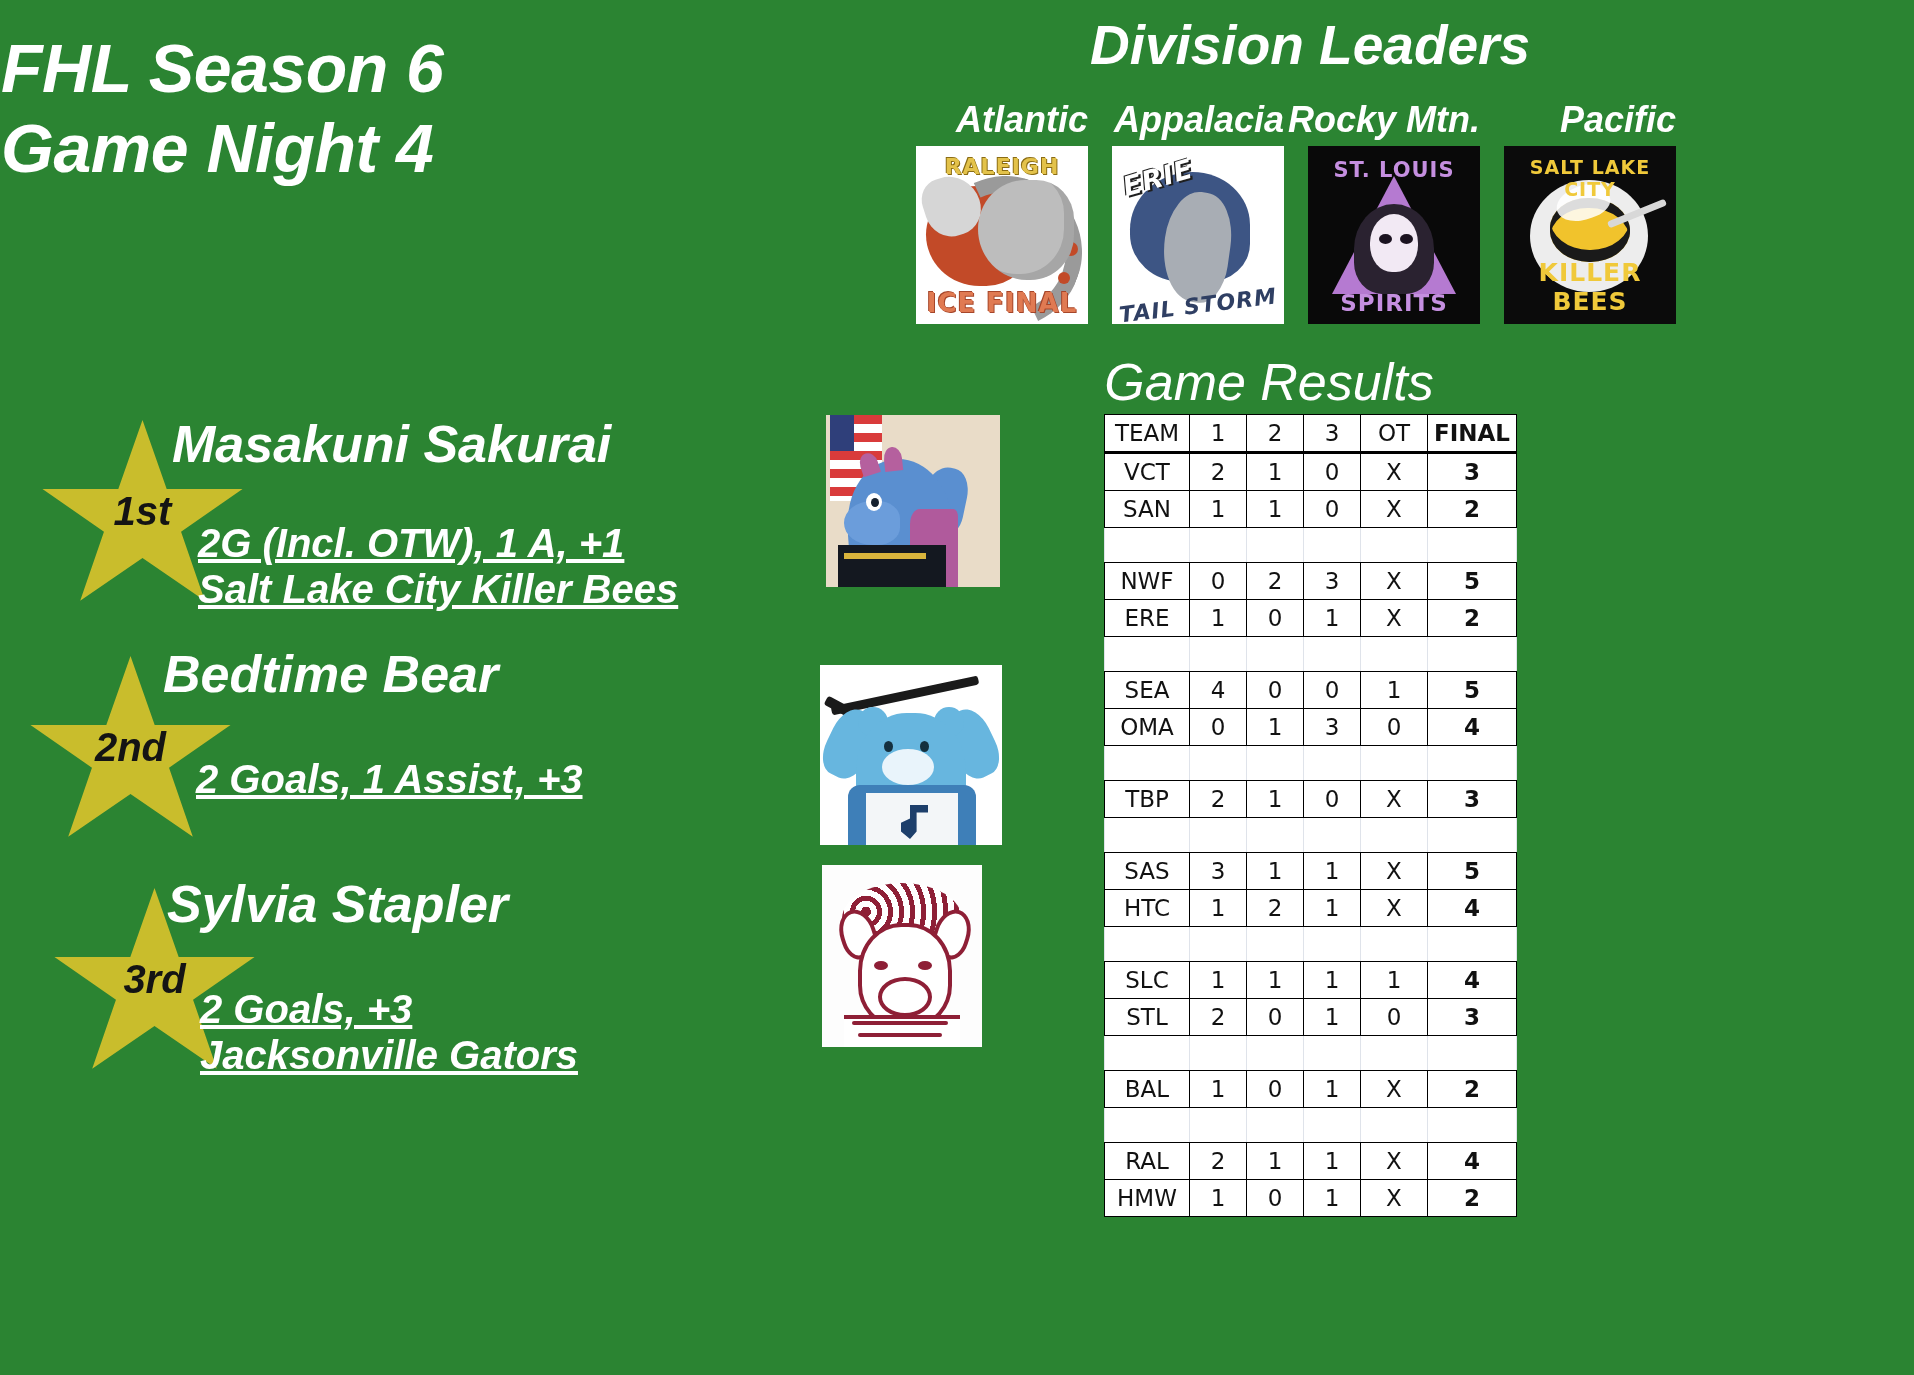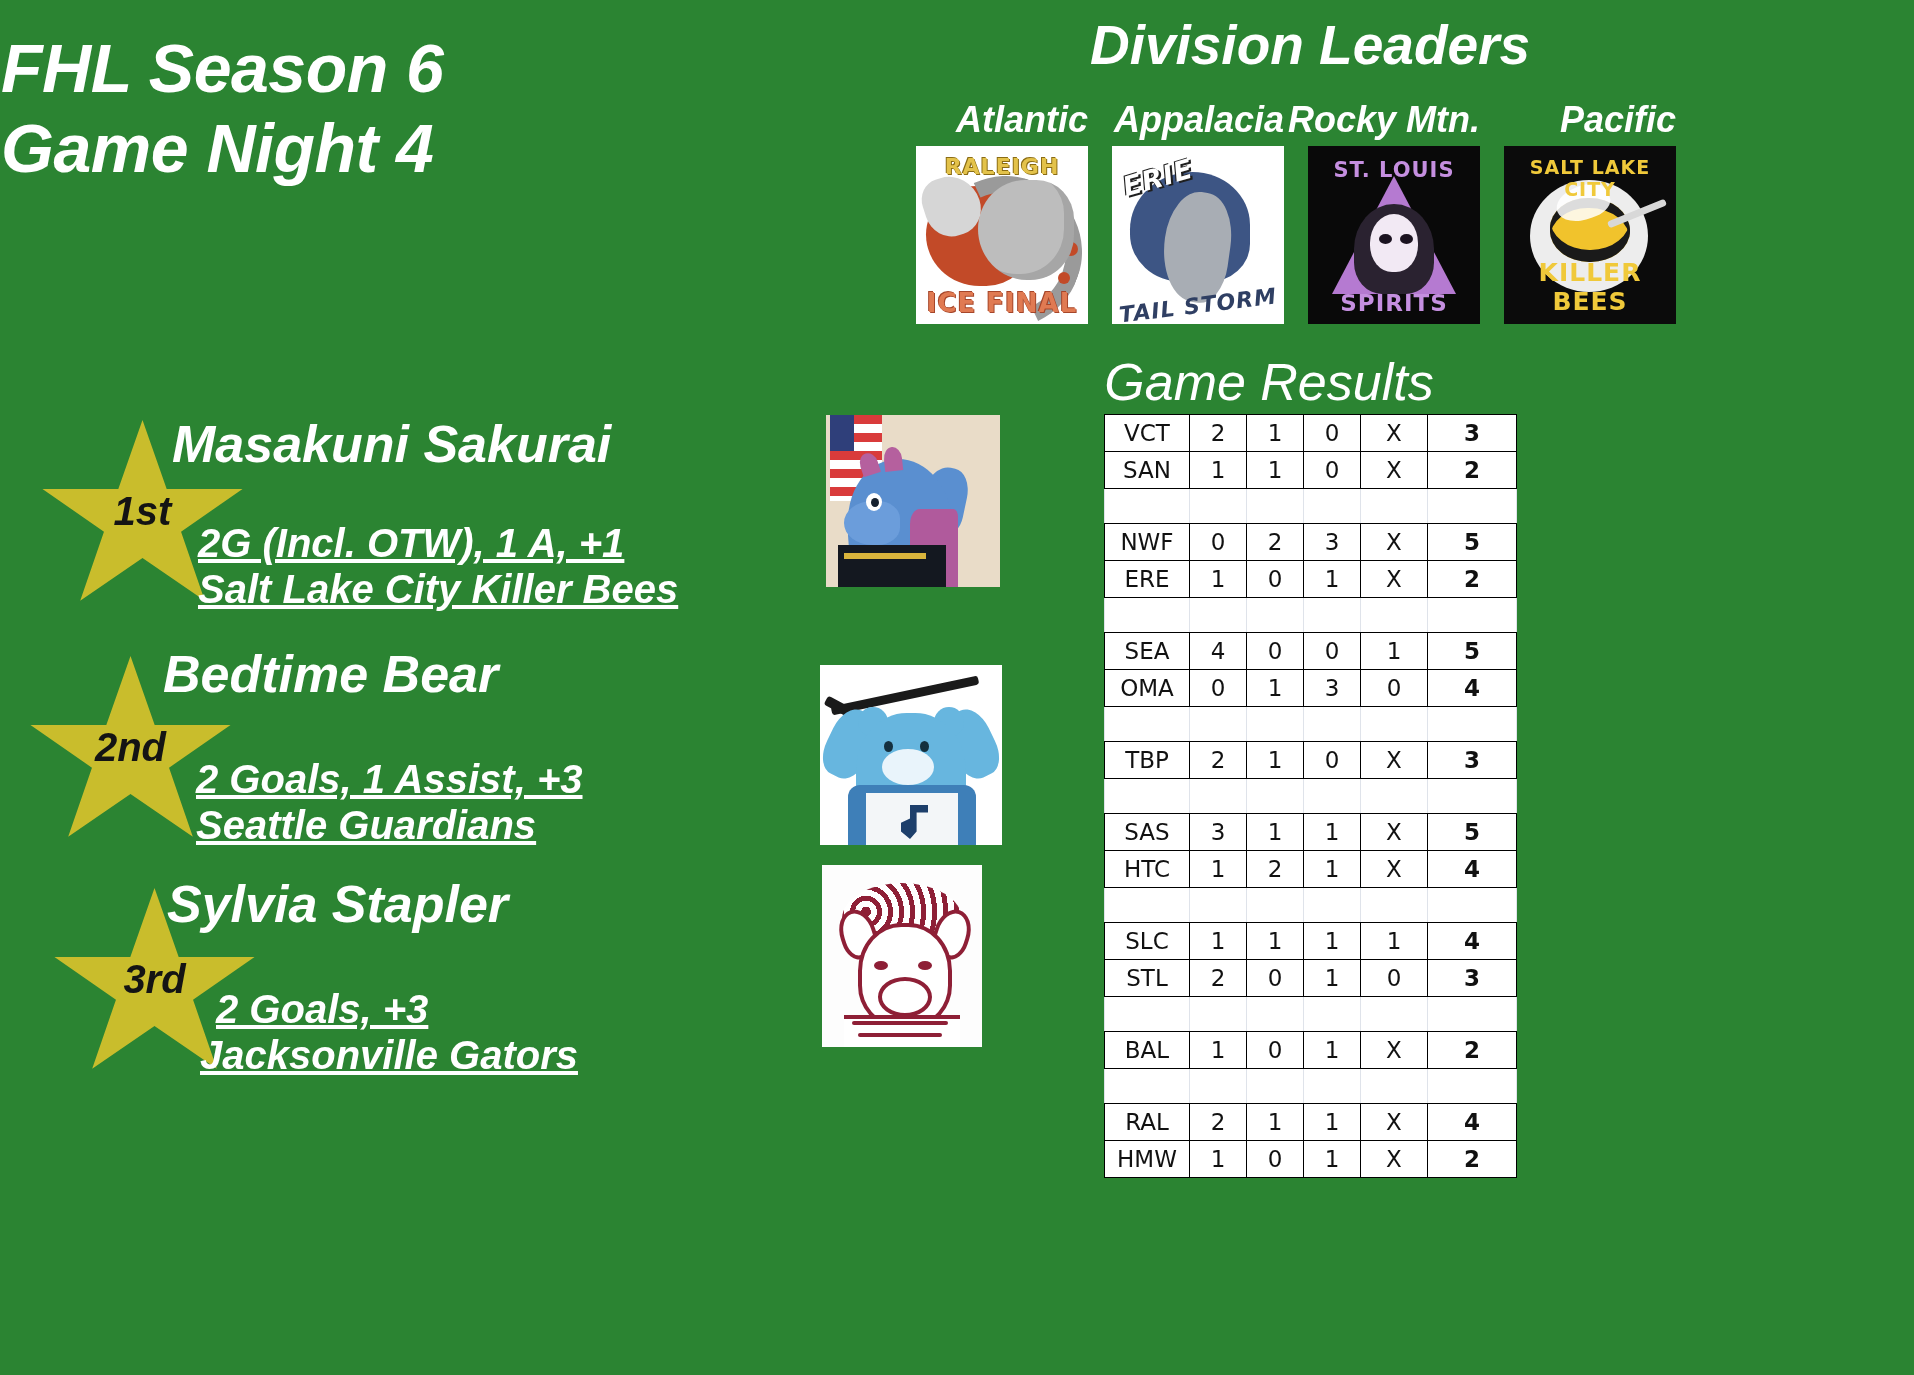--- a/index.html
+++ b/index.html
@@ -274,28 +274,27 @@
       <div class="rank-name" style="left:172px;top:20px;">Masakuni Sakurai</div>
       <div class="rank-stats" style="left:198px;top:122px;">2G (Incl. OTW), 1 A, +1</div>
       <div class="rank-stats" style="left:198px;top:168px;">Salt Lake City Killer Bees</div>
     </div>
 
     <div class="rank-row">
       <div class="star" style="left:28px;top:10px;"></div>
       <div class="star-label" style="left:28px;top:79px;">2nd</div>
       <div class="rank-name" style="left:163px;top:2px;">Bedtime Bear</div>
       <div class="rank-stats" style="left:196px;top:110px;">2 Goals, 1 Assist, +3</div>
-      <div class="rank-stats" style="left:196px;top:156px;">Seattle Guardians</div>
     </div>
 
     <div class="rank-row">
       <div class="star" style="left:52px;top:-6px;"></div>
       <div class="star-label" style="left:52px;top:63px;">3rd</div>
       <div class="rank-name" style="left:167px;top:-16px;">Sylvia Stapler</div>
-      <div class="rank-stats" style="left:216px;top:92px;">2 Goals, +3</div>
+      <div class="rank-stats" style="left:200px;top:92px;">2 Goals, +3</div>
       <div class="rank-stats" style="left:200px;top:138px;">Jacksonville Gators</div>
     </div>
   </div>
 
   <div class="portrait p1">
     <div class="p1-flag"></div>
     <div class="p1-flagblue"></div>
     <div class="p1-arm"></div>
     <div class="p1-dragon"></div>
     <div class="p1-horn" style="left:34px;top:38px;width:18px;height:22px;transform:rotate(-18deg);"></div>
@@ -334,20 +333,28 @@
     <div class="p3-muz"></div>
     <div class="p3-body"></div>
     <div class="p3-str" style="left:30px;top:156px;width:96px;"></div>
     <div class="p3-str" style="left:36px;top:168px;width:84px;"></div>
   </div>
 
   <div id="game-results">
     <div id="results-heading">Game Results</div>
     <table class="results">
       <tbody id="results-body">
+          <tr class="head">
+            <td class="team">TEAM</td>
+            <td class="per">1</td>
+            <td class="per">2</td>
+            <td class="per">3</td>
+            <td class="ot">OT</td>
+            <td class="fin">FINAL</td>
+          </tr>
           <tr>
             <td class="team">VCT</td>
             <td class="per">2</td>
             <td class="per">1</td>
             <td class="per">0</td>
             <td class="ot">X</td>
             <td class="fin">3</td>
           </tr>
           <tr>
             <td class="team">SAN</td>

